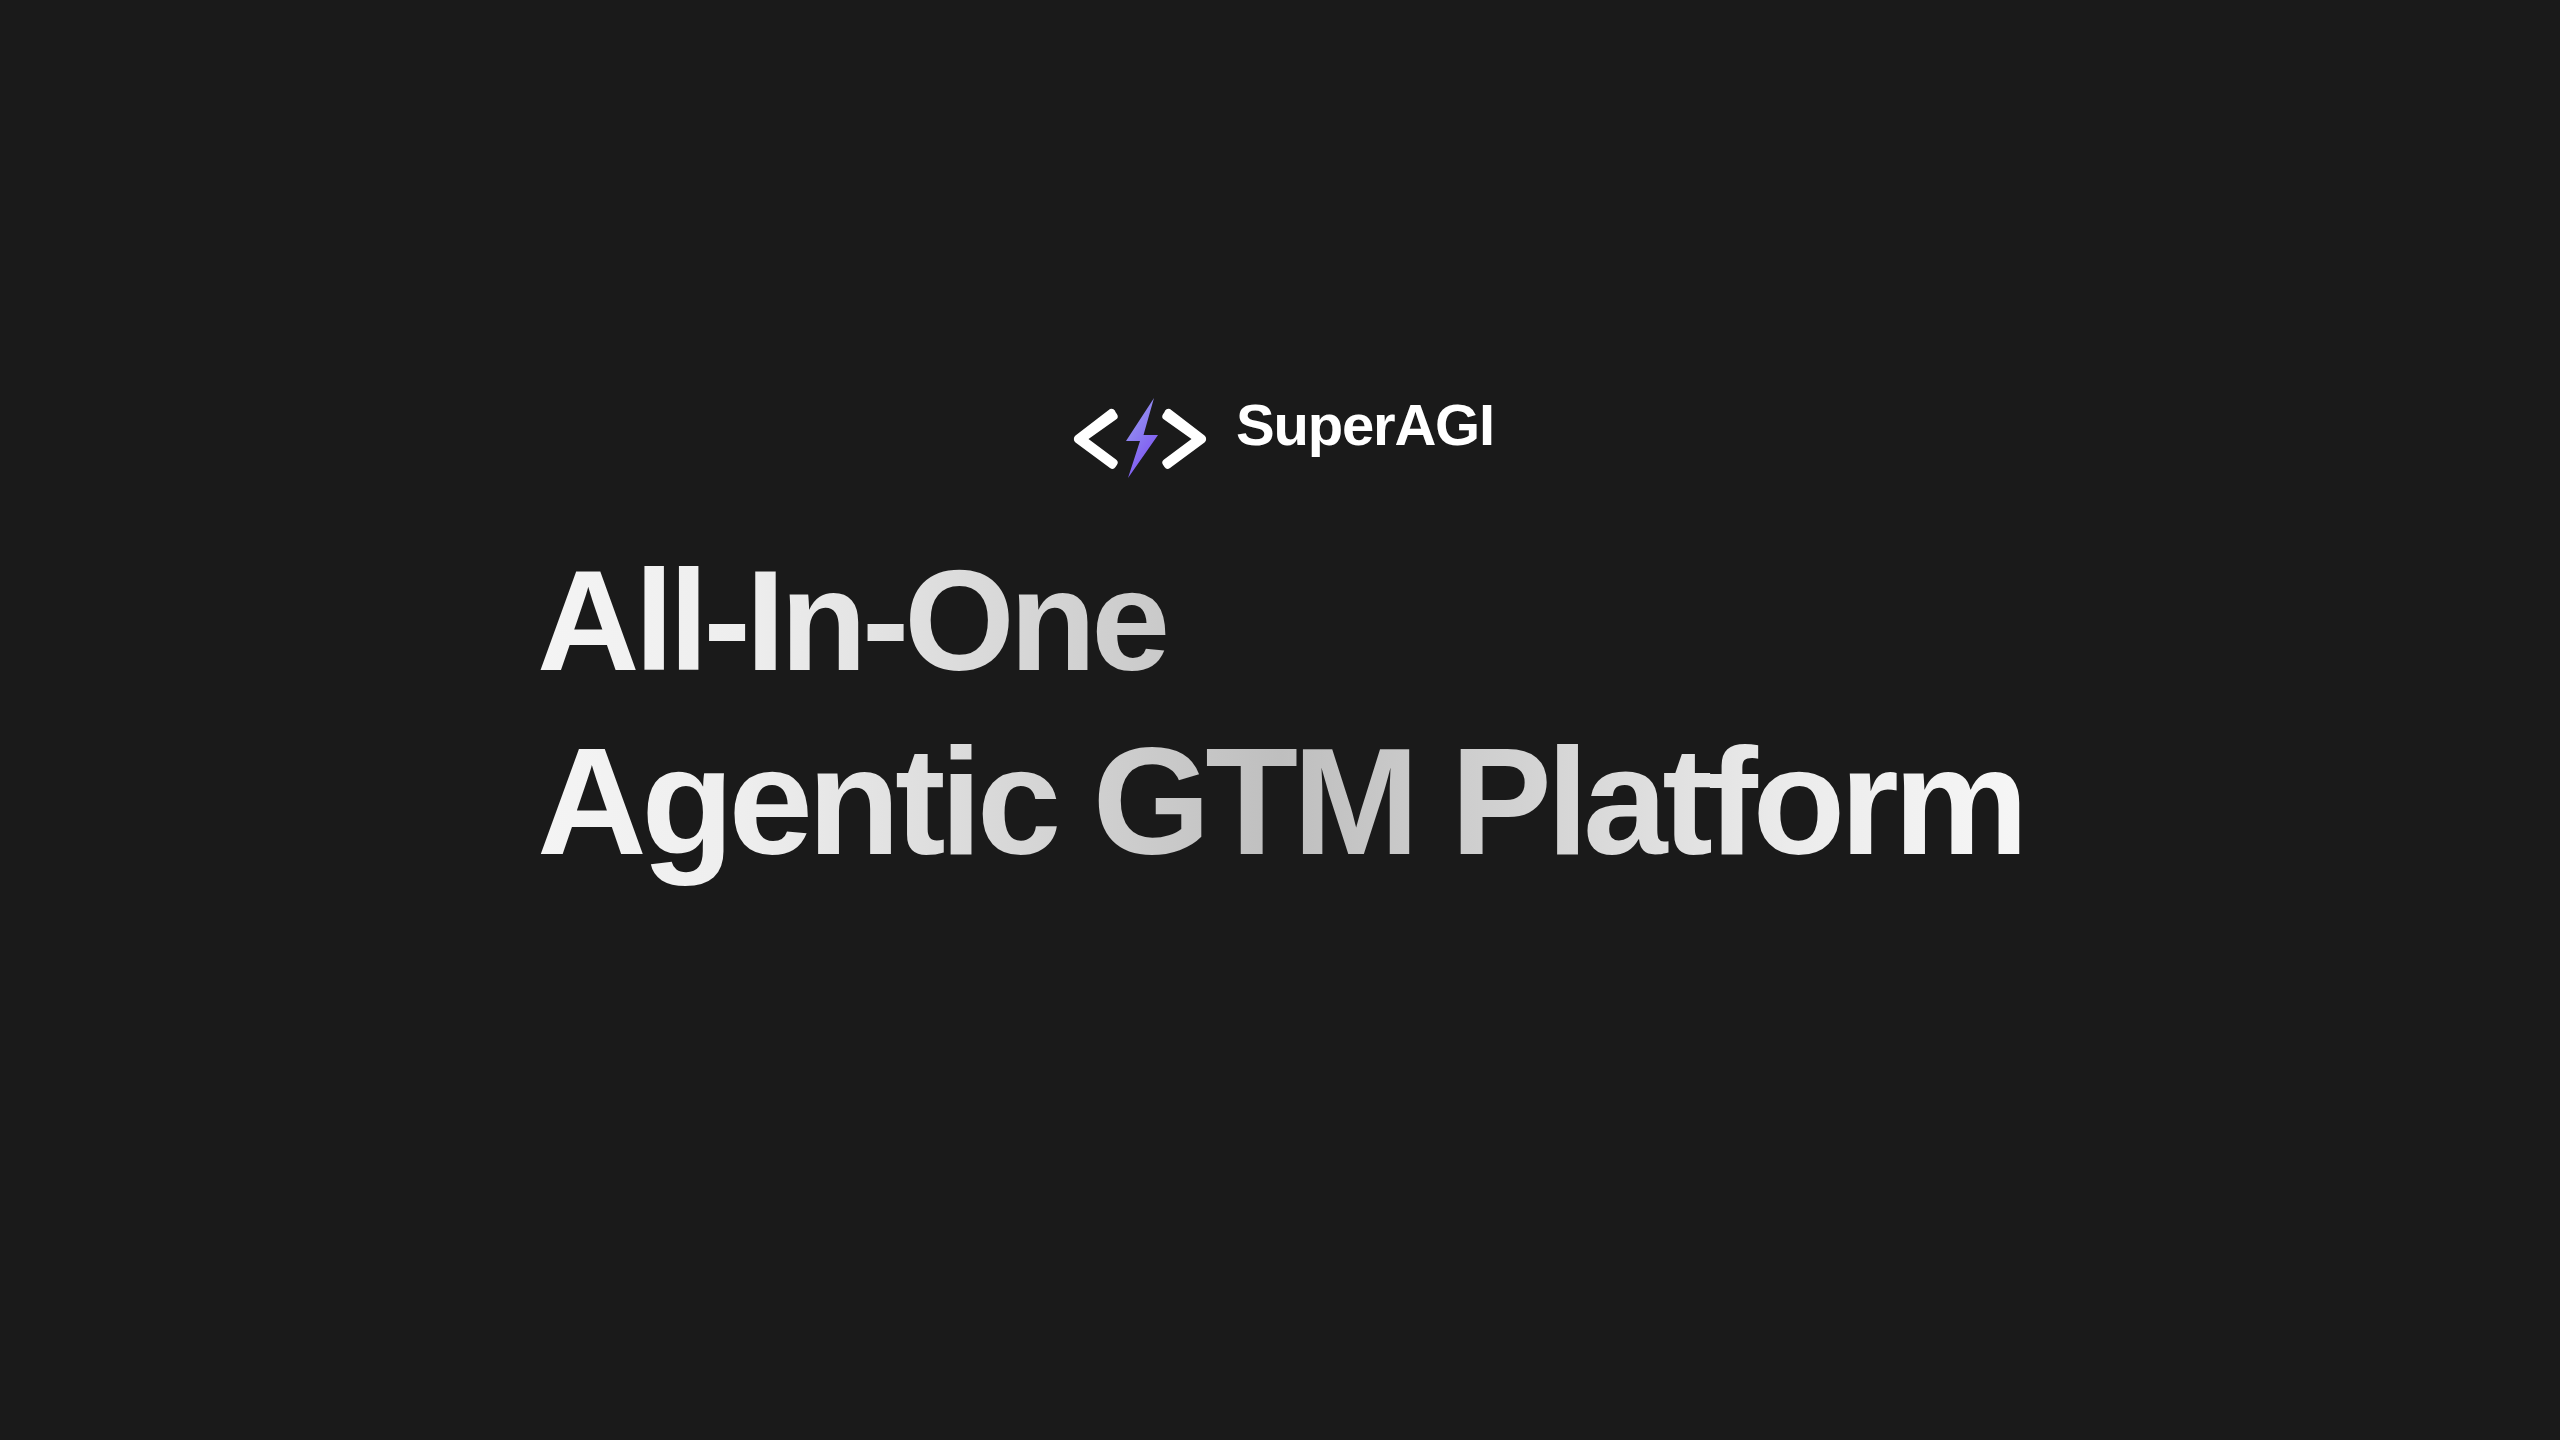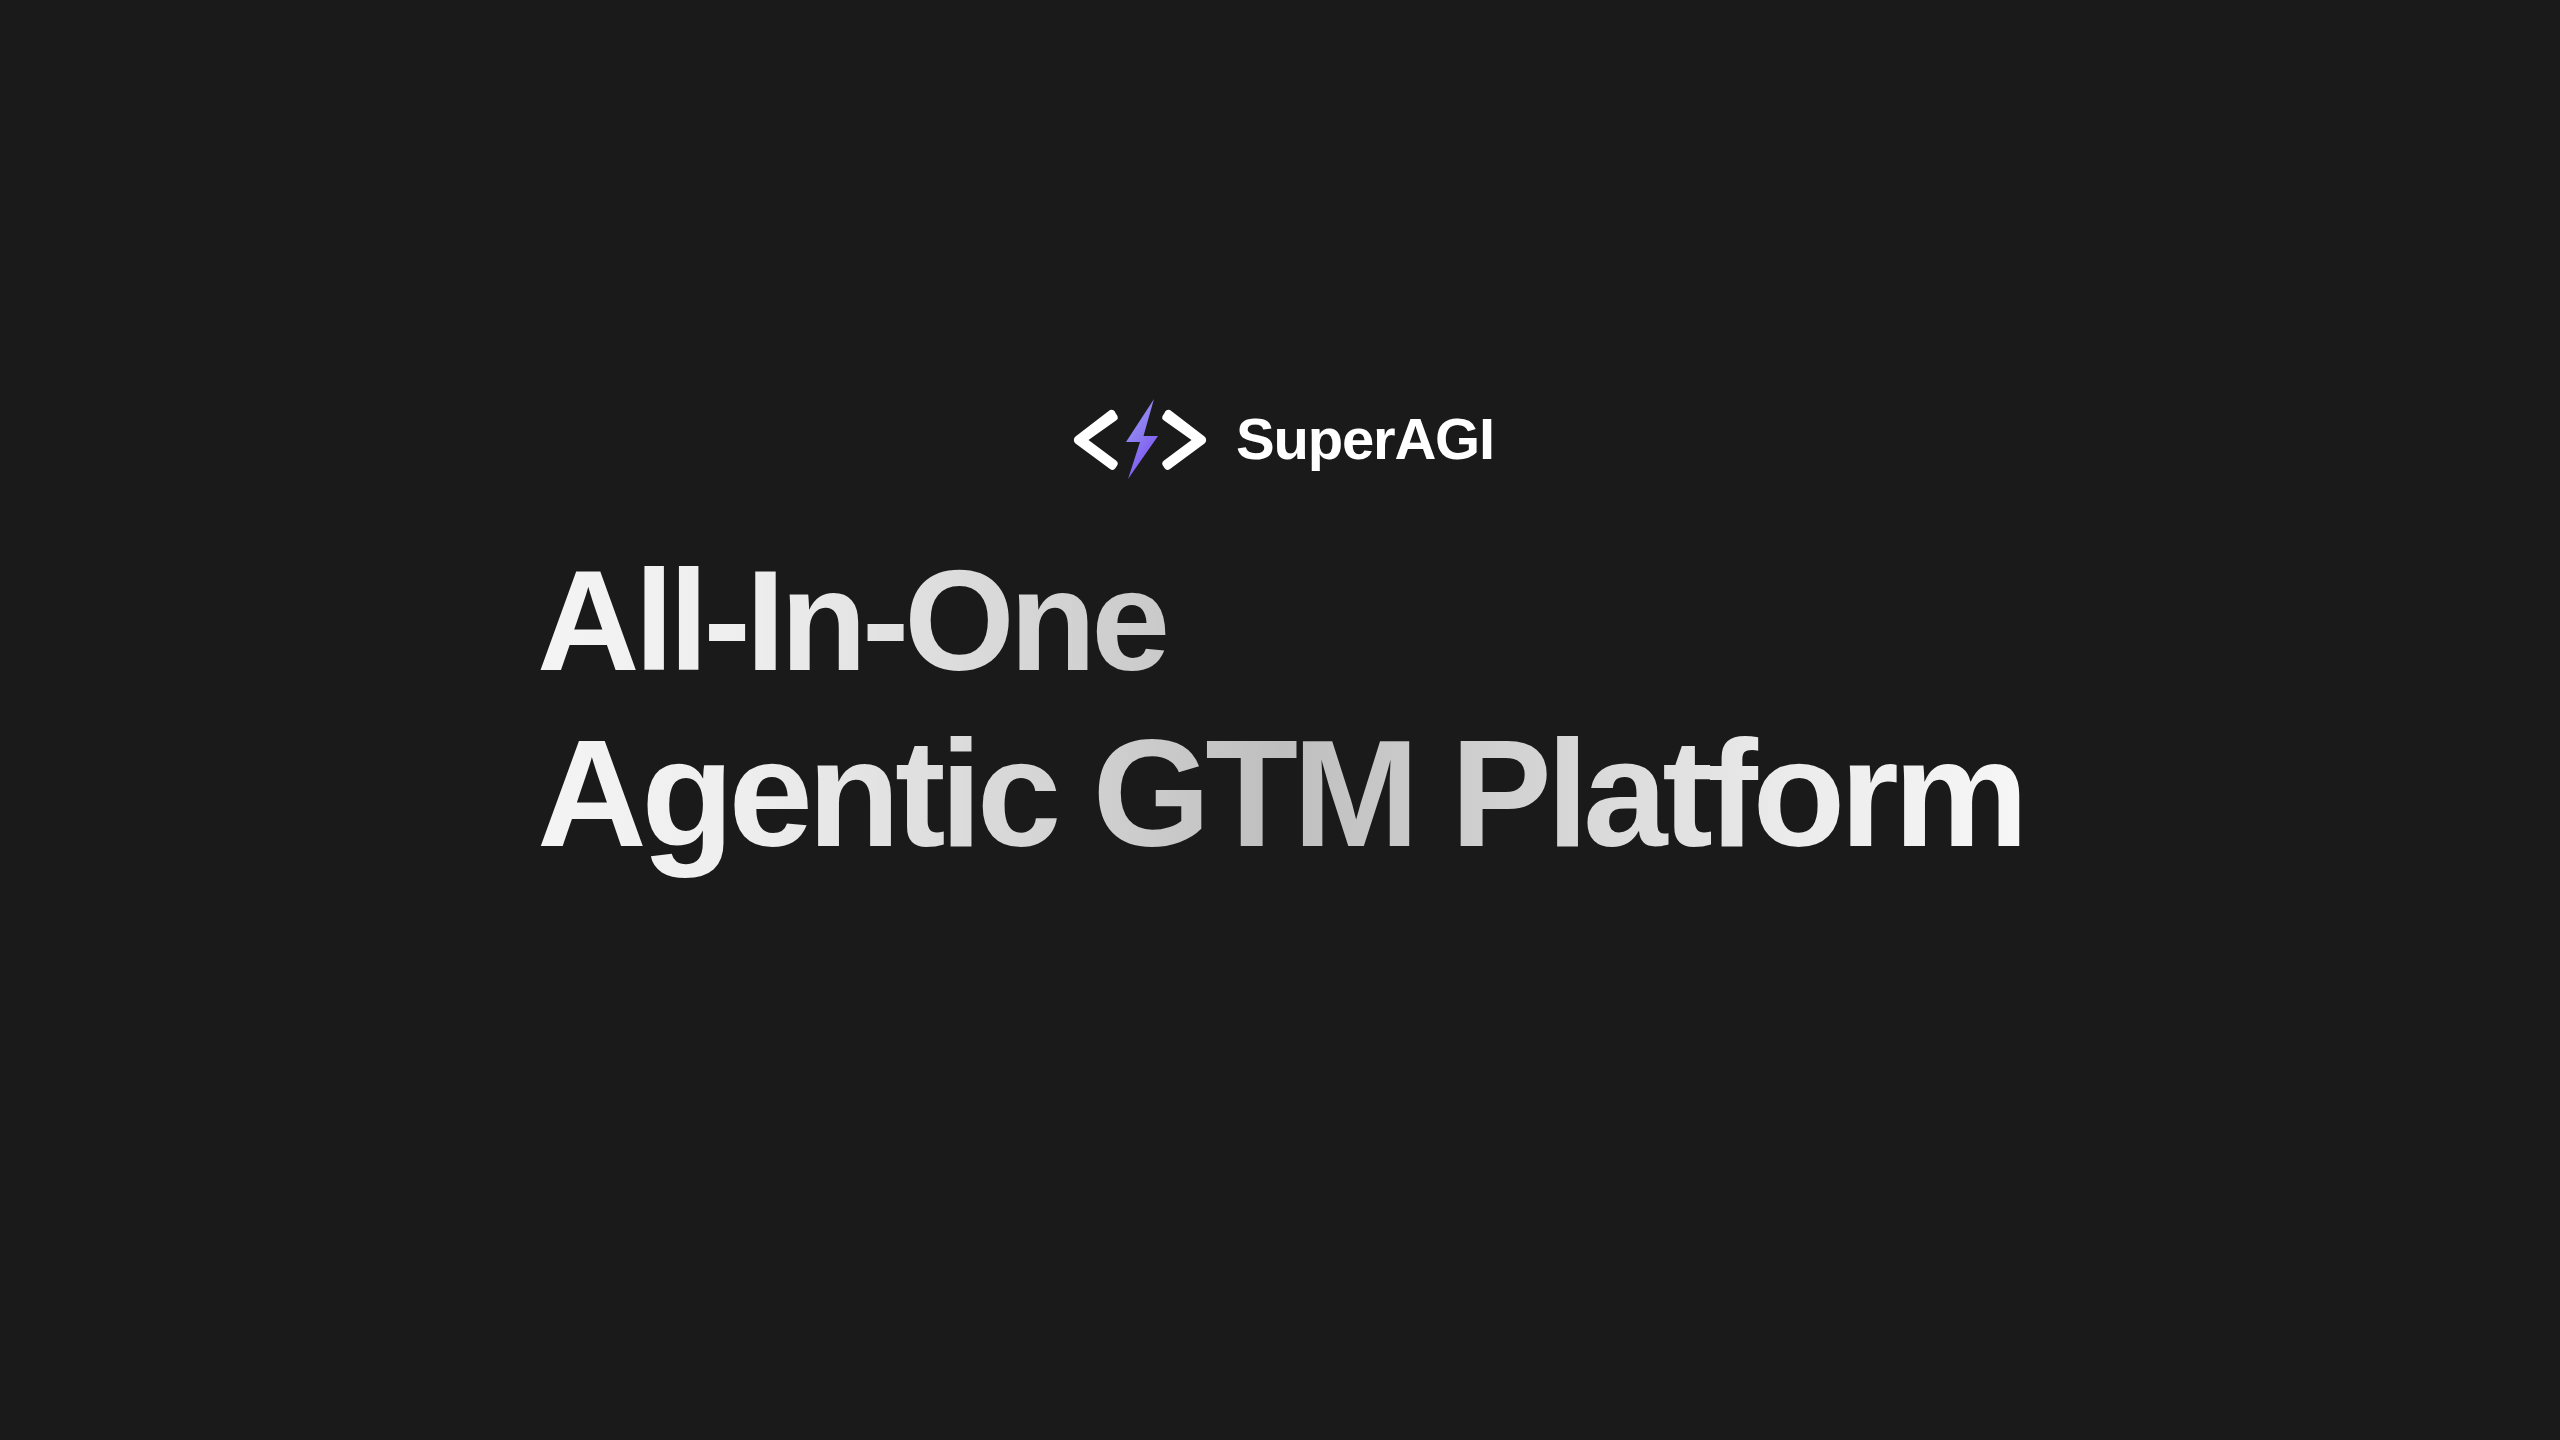--- a/index.html
+++ b/index.html
@@ -24,21 +24,21 @@
     display: flex;
     flex-direction: column;
     align-items: center;
     justify-content: flex-start;
     background: #1a1a1a;
   }
 
   
   .brand-lockup {
     display: flex;
-    align-items: center;
+    align-items: flex-start;
     gap: 22px;
     margin-top: 396px;
     height: 86px;
   }
 
   .brand-mark {
     display: block;
     width: 148px;
     height: 84px;
     flex: 0 0 auto;
@@ -86,21 +86,21 @@
   }
 
   .headline-line-1 {
     font-size: 142px;
     letter-spacing: -5px;
   }
 
   .headline-line-2 {
     font-size: 152px;
     letter-spacing: -5.5px;
-    margin-top: 5px;
+    margin-top: 13px;
   }
 </style>
 </head>
 <body>
 
 <div class="hero">
 
   <div class="brand-lockup">
 
     <svg class="brand-mark" viewBox="0 0 148 84" aria-hidden="true">

